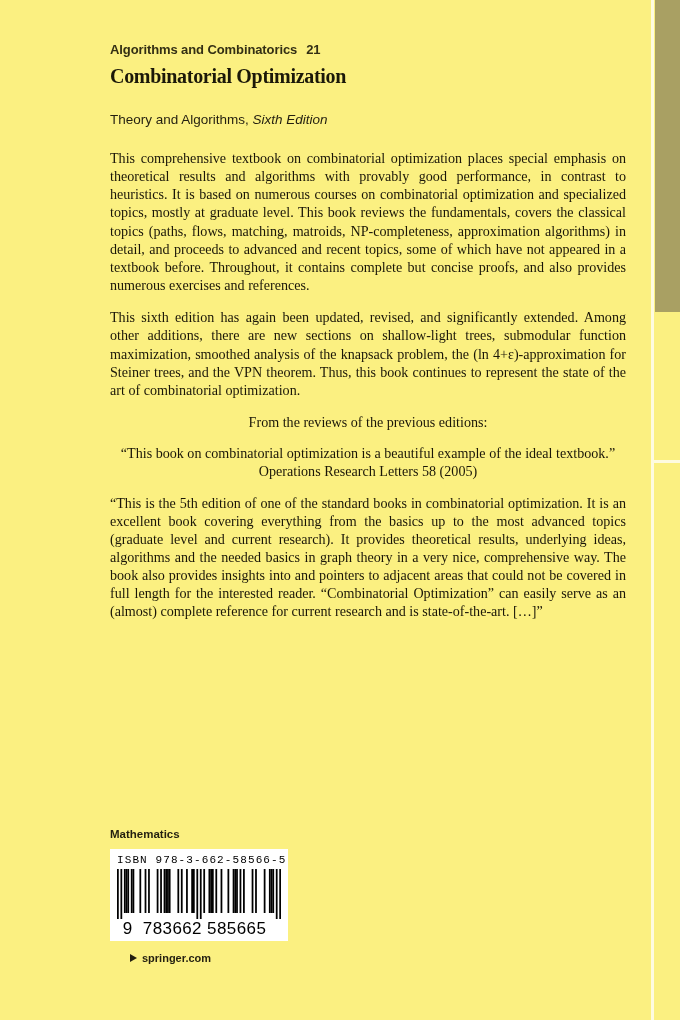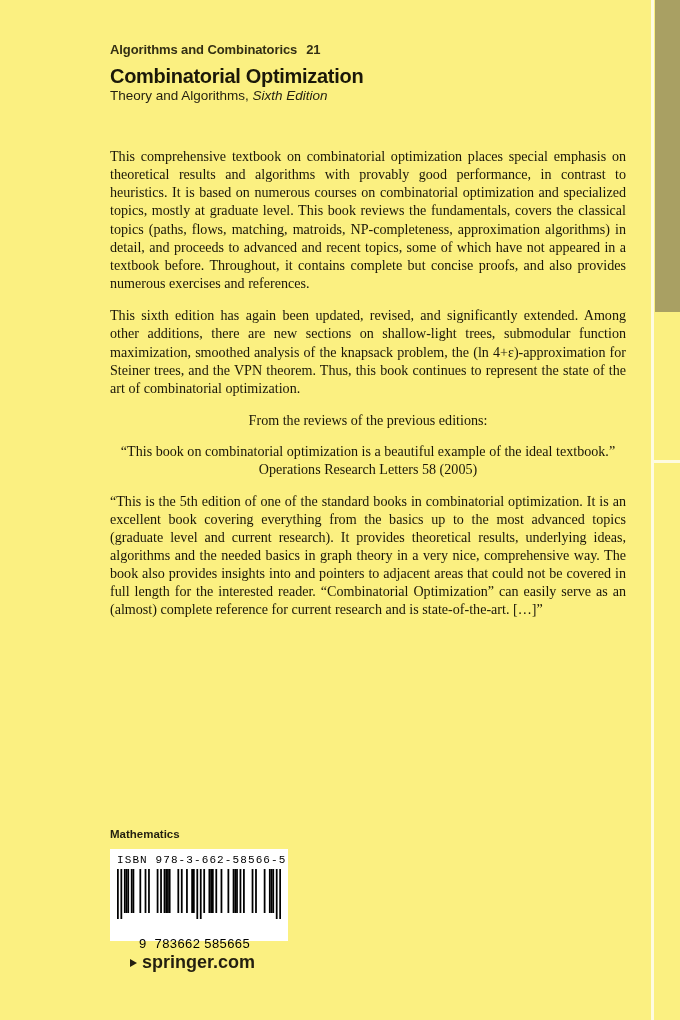--- a/index.html
+++ b/index.html
@@ -79,41 +79,41 @@
   }
 
   .authors {
     font-family: "Liberation Sans", "DejaVu Sans", sans-serif;
     font-size: 13.5px;
     color: #231f10;
     margin-top: 22px;
   }
 
   .book-title {
-    font-family: Liberation Sans, sans-serif;
+    font-family: Liberation Serif, serif;
     font-weight: bold;
     font-size: 20px;
     letter-spacing: -0.3px;
     color: #1b1809;
     margin-top: 8px;
   }
 
   .subtitle {
     font-family: "Liberation Sans", "DejaVu Sans", sans-serif;
     font-size: 13.5px;
     color: #231f10;
-    margin-top: 0;
+    margin-top: 24px;
   }
   .subtitle .ed {
     font-style: italic;
   }
 
   
   .blurb {
-    margin-top: 44px;
+    margin-top: 22px;
     font-family: "Liberation Serif", "DejaVu Serif", serif;
     font-size: 14.1px;
     line-height: 18.15px;
     color: #1a1608;
     text-align: justify;
     text-justify: inter-word;
   }
   .blurb p {
     margin: 0 0 14px 0;
   }
@@ -155,34 +155,34 @@
     line-height: 13px;
     white-space: nowrap;
   }
   .bars {
     height: 50px;
     margin-top: 2px;
     display: block;
   }
   .barcode-digits {
     font-family: "Liberation Sans", "DejaVu Sans", sans-serif;
-    font-size: 13px;
+    font-size: 17px;
     letter-spacing: 0.4px;
     color: #000000;
     text-align: center;
     line-height: 18px;
-    margin-top: 16px;
+    margin-top: 1px;
     white-space: nowrap;
   }
 
   .springer {
     margin-top: 11px;
     font-family: "Liberation Sans", "DejaVu Sans", sans-serif;
     font-weight: bold;
-    font-size: 18px;
+    font-size: 11px;
     color: #231f10;
     display: flex;
     align-items: center;
     gap: 5px;
     padding-left: 20px;
   }
   .tri {
     width: 0;
     height: 0;
     border-left: 7px solid #231f10;

